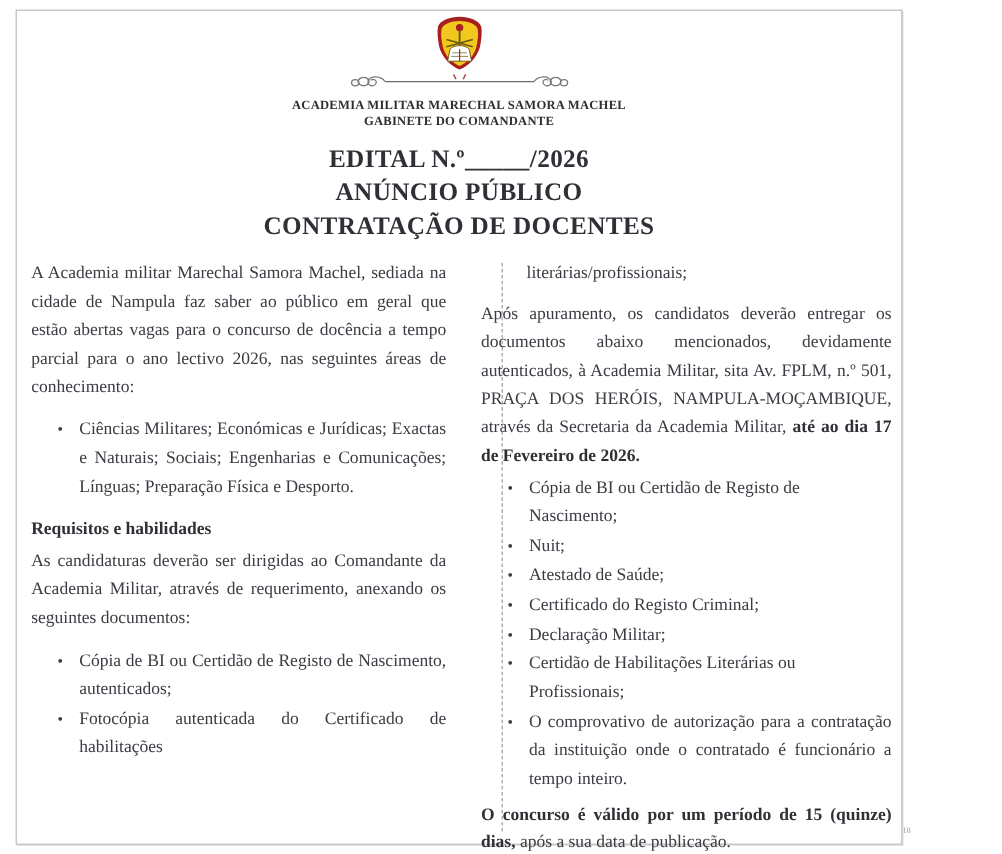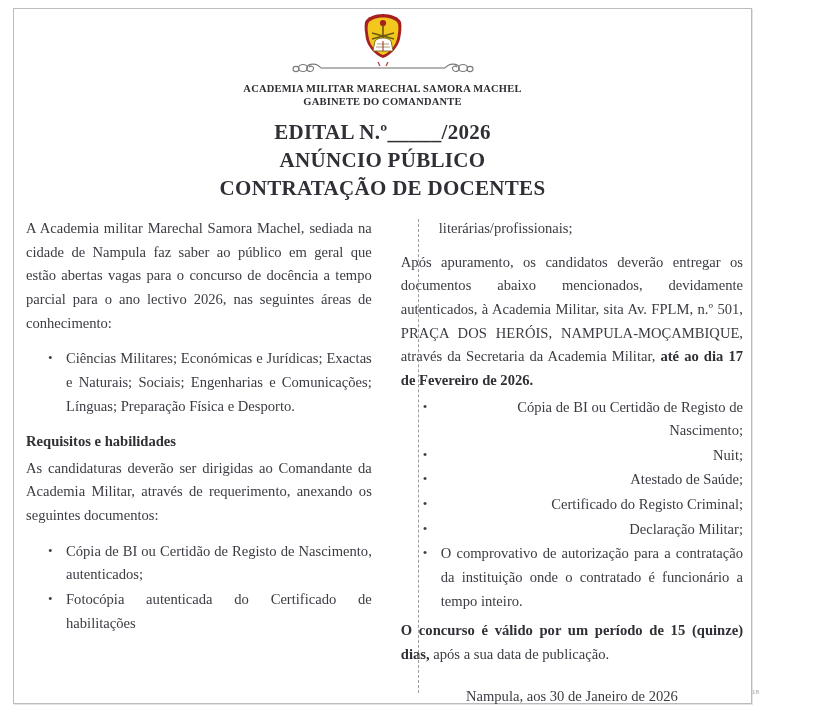--- a/index.html
+++ b/index.html
@@ -146,21 +146,21 @@
     padding-left: 0;
   }
   ul.bullets li::before {
     content: "\2022";
     position: absolute;
     left: -18px;
     top: 0;
     font-size: 13px;
     color: #3b3b43;
   }
-  ul.bullets li.last-line { text-align: right; }
+  ul.bullets li.last-line { text-align: left; }
 
   b, strong { font-weight: bold; color: #2f2f36; }
 
   .closing {
     margin-top: 18px;
     text-align: center;
     font-size: 14.6px;
     line-height: 1.62;
     color: #3b3b43;
   }
@@ -250,20 +250,21 @@
       <div class="sub-indent">literárias/profissionais;</div>
 
       <p class="para tight"><span>Após apuramento, os candidatos deverão entregar os documentos abaixo mencionados, devidamente autenticados, à Academia Militar, sita Av. FPLM, n.º 501, PRAÇA DOS HERÓIS, NAMPULA-MOÇAMBIQUE, através da Secretaria da Academia Militar, </span><b>até ao dia 17 de Fevereiro de 2026.</b></p>
 
       <ul class="bullets tight">
         <li class="last-line">Cópia de BI ou Certidão de Registo de Nascimento;</li>
         <li class="last-line">Nuit;</li>
         <li class="last-line">Atestado de Saúde;</li>
         <li class="last-line">Certificado do Registo Criminal;</li>
         <li class="last-line">Declaração Militar;</li>
+        <li class="last-line">Certidão de Habilitações Literárias ou Profissionais;</li>
         <li>O comprovativo de autorização para a contratação da instituição onde o contratado é funcionário a tempo inteiro.</li>
       </ul>
 
       <p class="para nogap"><b>O concurso é válido por um período de 15 (quinze) dias,</b><span> após a sua data de publicação.</span></p>
 
       <div class="closing">
         <div>Nampula, aos 30 de Janeiro de 2026</div>
 
       </div>
     </div>

